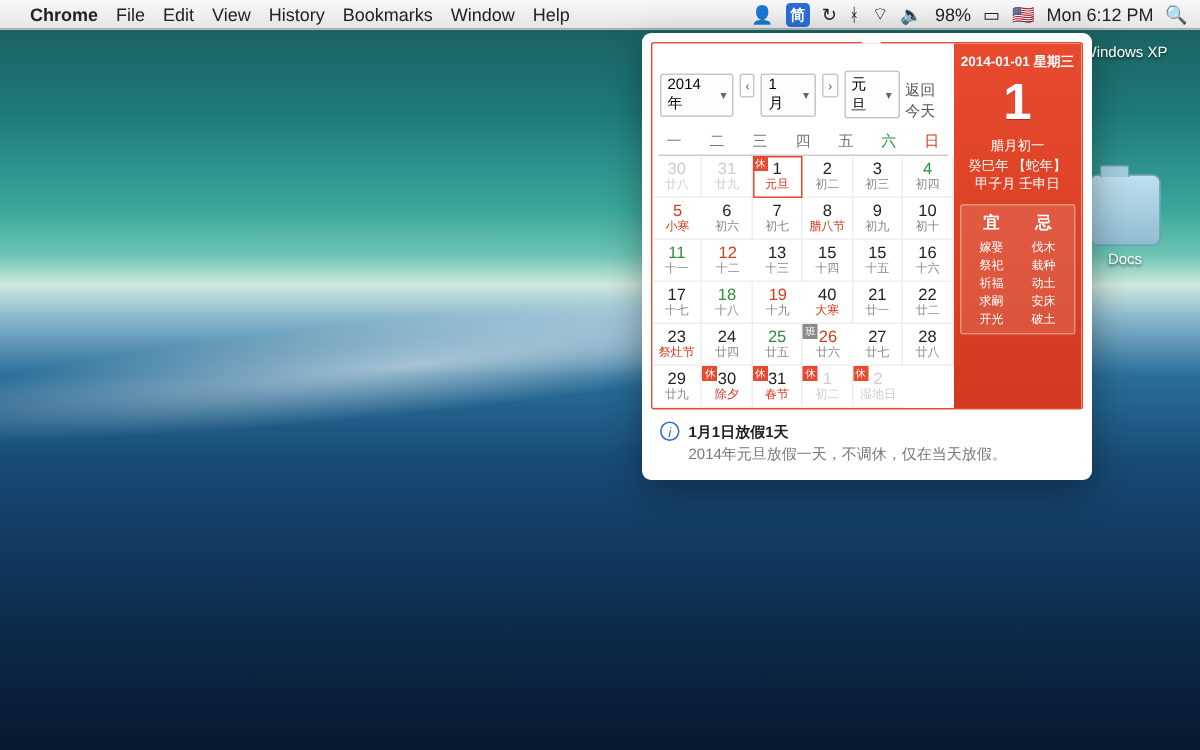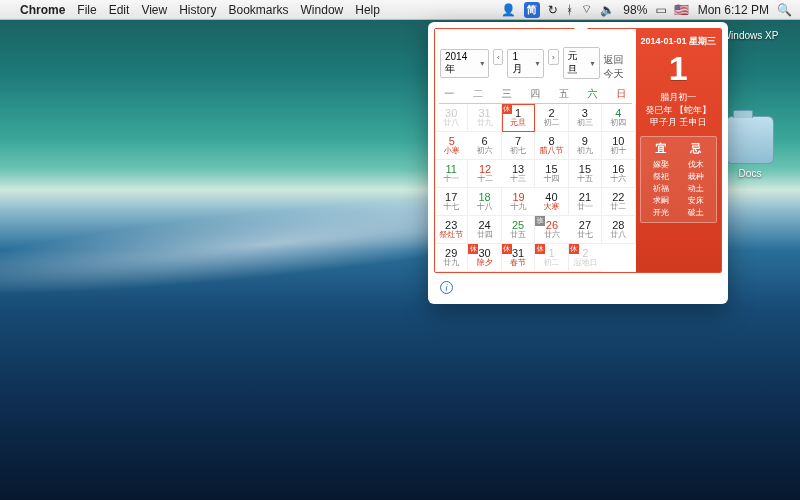--- a/index.html
+++ b/index.html
@@ -350,14 +350,18 @@
           <span>动土</span>
           <span>安床</span>
           <span>破土</span>
         </div>
       </div>
     </div>
   </div>
 
   <div class="note">
     <span class="i">i</span>
+    <div class="txt">
+      <div class="t">1月1日放假1天</div>
+      <div class="b">2014年元旦放假一天，不调休，仅在当天放假。</div>
+    </div>
   </div>
 </div>
 
 </body></html>

